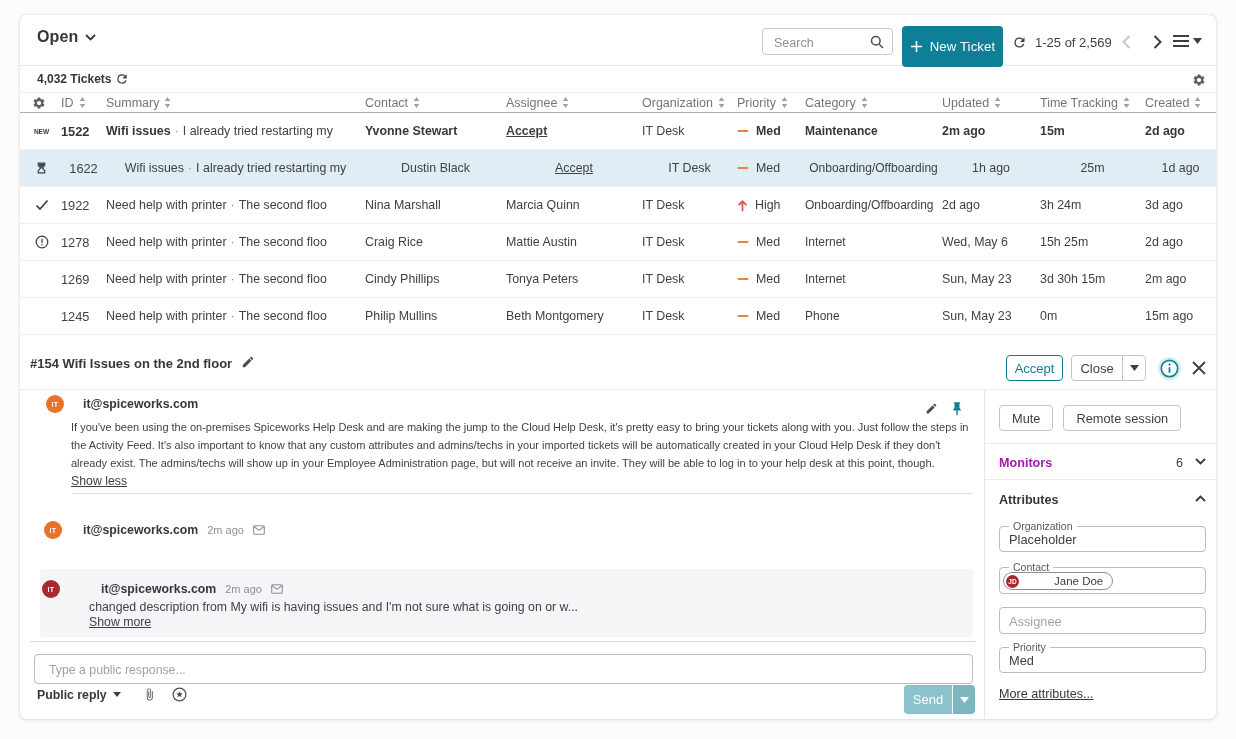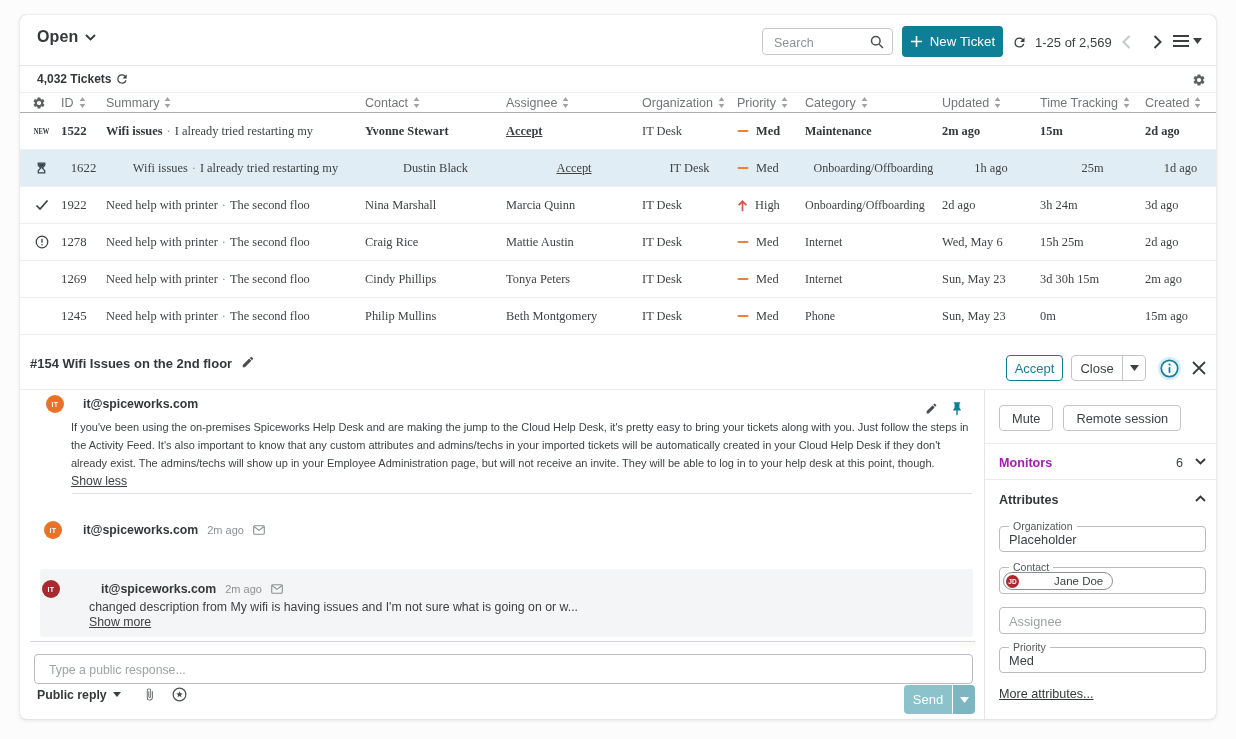--- a/index.html
+++ b/index.html
@@ -9,39 +9,39 @@
         border-radius:6px;box-shadow:0 0 1px rgba(60,64,67,.35),0 1px 4px rgba(60,64,67,.14);}
   svg{display:block;}
   
   .toolbar{position:absolute;left:0;top:0;width:1196px;height:51px;border-bottom:1px solid #e4e6e7;box-sizing:border-box;}
   .view-switch{position:absolute;left:17px;top:13px;display:flex;align-items:center;gap:7px;cursor:pointer;}
   .view-switch .vlabel{font-size:16px;font-weight:bold;color:#35383a;letter-spacing:.1px;}
   .searchbox{position:absolute;left:742px;top:13px;width:131px;height:27px;border:1px solid #c6c9cb;border-radius:4px;box-sizing:border-box;background:#fff;}
   .searchbox input{position:absolute;left:9px;top:1px;width:95px;height:23px;border:none;outline:none;font-family:"Liberation Sans",sans-serif;font-size:12.5px;color:#3c3f41;background:transparent;}
   .searchbox input::placeholder{color:#8e9295;}
   .searchbox .mag{position:absolute;right:8px;top:6px;}
-  .btn-new{position:absolute;left:882px;top:11px;width:101px;height:31px;border:none;border-radius:4px;
+  .btn-new{position:absolute;left:882px;top:11px;width:101px;height:41px;border:none;border-radius:4px;
            background:#0f7f98;color:#fff;display:flex;align-items:center;justify-content:center;gap:7px;cursor:pointer;
            font-family:"Liberation Sans",sans-serif;font-size:13.2px;letter-spacing:.1px;white-space:nowrap;padding:0;}
   .tb-refresh{position:absolute;left:992px;top:20px;cursor:pointer;}
   .page-count{position:absolute;left:1015px;top:20px;font-size:13px;color:#3c3f41;}
   .pg-prev{position:absolute;left:1102px;top:20px;cursor:default;}
   .pg-next{position:absolute;left:1133px;top:20px;cursor:pointer;}
   .menu-btn{position:absolute;left:1153px;top:20px;display:flex;align-items:center;gap:4px;cursor:pointer;}
   
   .countbar{position:absolute;left:0;top:51px;width:1196px;height:27px;border-bottom:1px solid #f0f1f2;box-sizing:border-box;}
   .count-label{position:absolute;left:17px;top:6px;font-size:12px;font-weight:bold;color:#35383a;}
   .count-refresh{position:absolute;left:95px;top:6px;cursor:pointer;}
   .grid-gear{position:absolute;left:1172px;top:7px;cursor:pointer;}
   
   .thead,.trow{display:grid;grid-template-columns:41px 45px 259px 141px 136px 95px 68px 137px 98px 105px 71px;align-items:center;}
   .thead{position:absolute;left:0;top:78px;width:1196px;height:20px;border-bottom:1px solid #a9adb0;box-sizing:border-box;}
   .th{display:flex;align-items:center;gap:5px;font-size:12.5px;color:#72767a;}
   .th-gear{padding-left:12px;}
-  .tbody{position:absolute;left:0;top:98px;width:1196px;font-family:Liberation Serif, serif;}
+  .tbody{position:absolute;left:0;top:98px;width:1196px;}
   .trow{height:37px;border-bottom:1px solid #eceeef;box-sizing:border-box;cursor:pointer;font-size:12.4px;color:#3f4245;}
   .c-category,.c-updated,.c-time,.c-created,.c-contact,.c-assignee,.c-org{white-space:nowrap;overflow:hidden;}
   .c-category{font-size:12px;}
   .trow.selected{background:#e0edf4;text-align:center;}
   .trow .c-icon{display:flex;justify-content:center;padding-left:2px;}
   .c-id{font-size:12.8px;}
   .unread .c-id,.unread .c-sumtitle,.unread .c-contact,.unread .c-assignee,.unread .c-category,.unread .c-updated,.unread .c-time,.unread .c-created,.unread .c-priolabel{font-weight:bold;color:#35383a;}
   .c-summary{white-space:nowrap;overflow:hidden;}
   .c-sep{color:#8d9194;padding:0 4px;}
   .c-assignee a{color:#3f4245;text-decoration:underline;}

